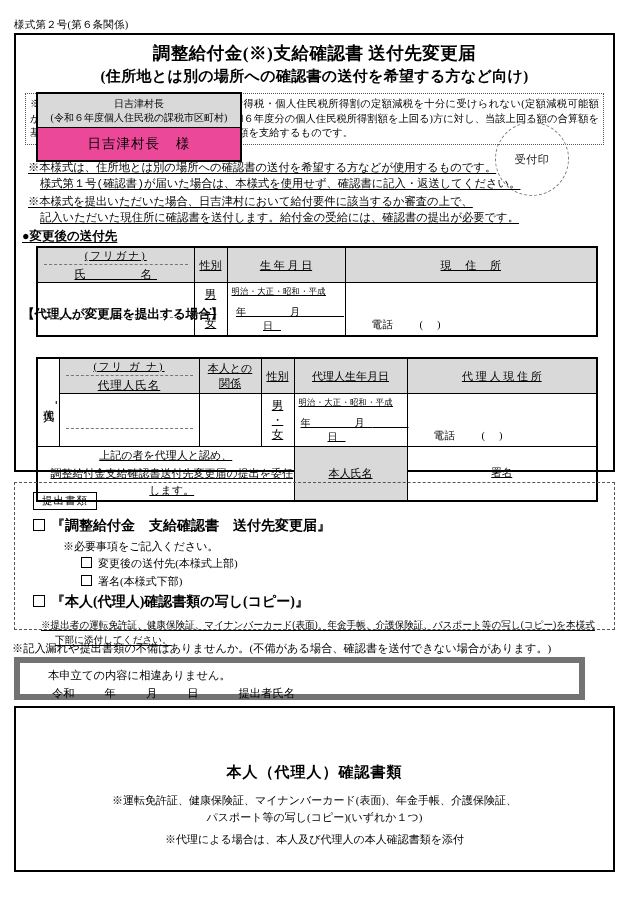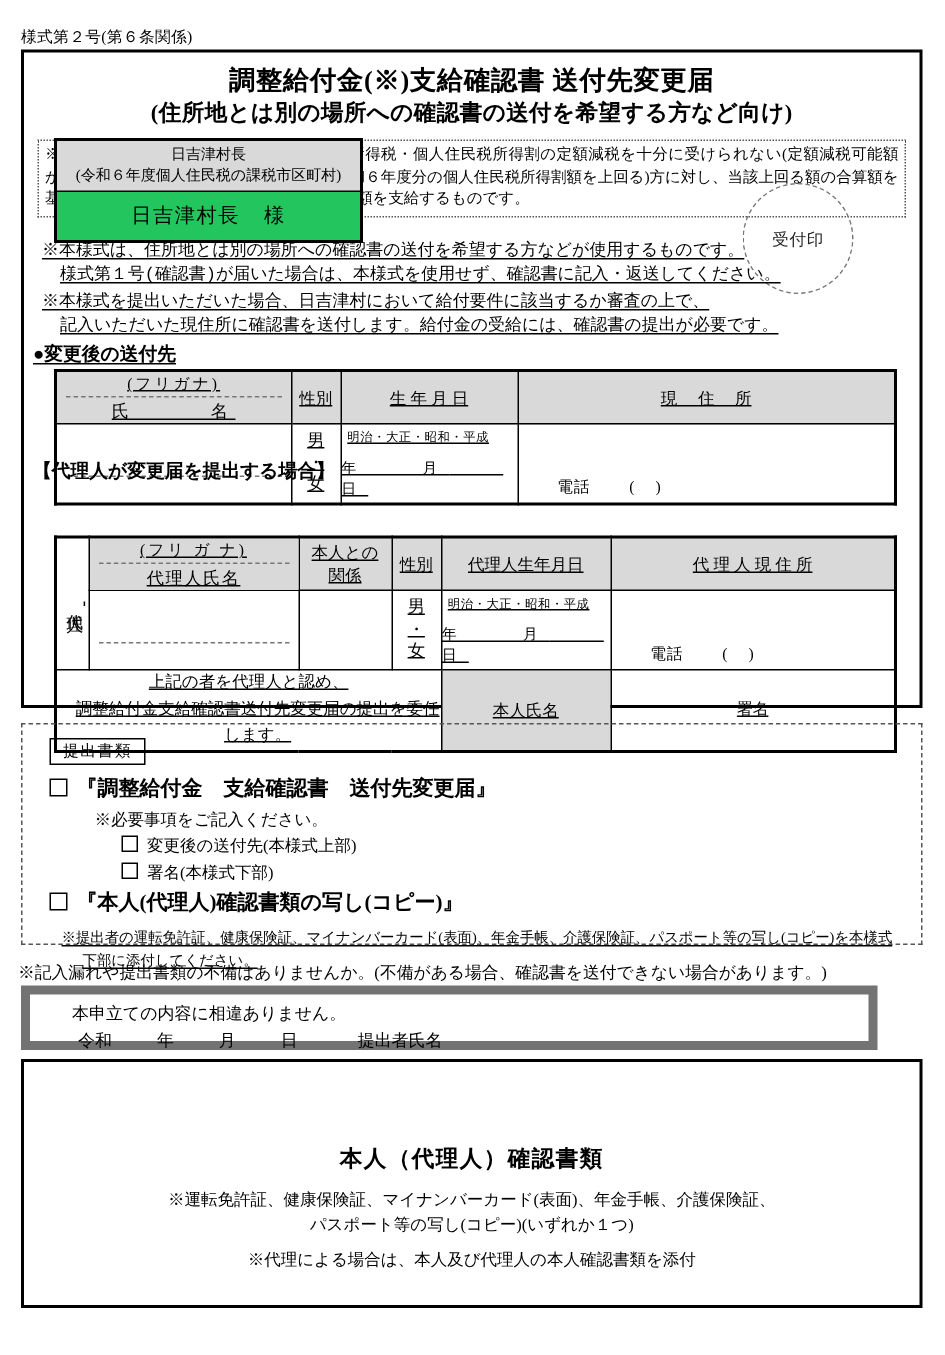--- a/index.html
+++ b/index.html
@@ -82,21 +82,21 @@
   }
   .muni-head {
     background: #d9d9d9;
     border-bottom: 1px solid #000;
     text-align: center;
     font-size: 10px;
     line-height: 1.35;
     padding: 3px 2px 3px 2px;
   }
   .muni-body {
-    background: #22c55e;
+    background: #ec4899;
     text-align: center;
     font-size: 13.5px;
     padding: 7px 2px 7px 2px;
     letter-spacing: 1px;
   }
   .muni-body .sama { margin-left: 16px; }
 
   
   .stamp {
     position: absolute;
@@ -193,21 +193,21 @@
     padding: 2px 0;
   }
   .era-line {
     font-size: 8.2px;
     text-align: left;
     padding-left: 4px;
     letter-spacing: 0.4px;
   }
   .ymd-line {
     font-size: 10px;
-    text-align: left;
+    text-align: center;
     padding-right: 28px;
     letter-spacing: 8px;
     margin-top: 8px;
   }
   .addr-body {
     position: relative;
     height: 52px;
   }
   .tel-line {
     position: absolute;

